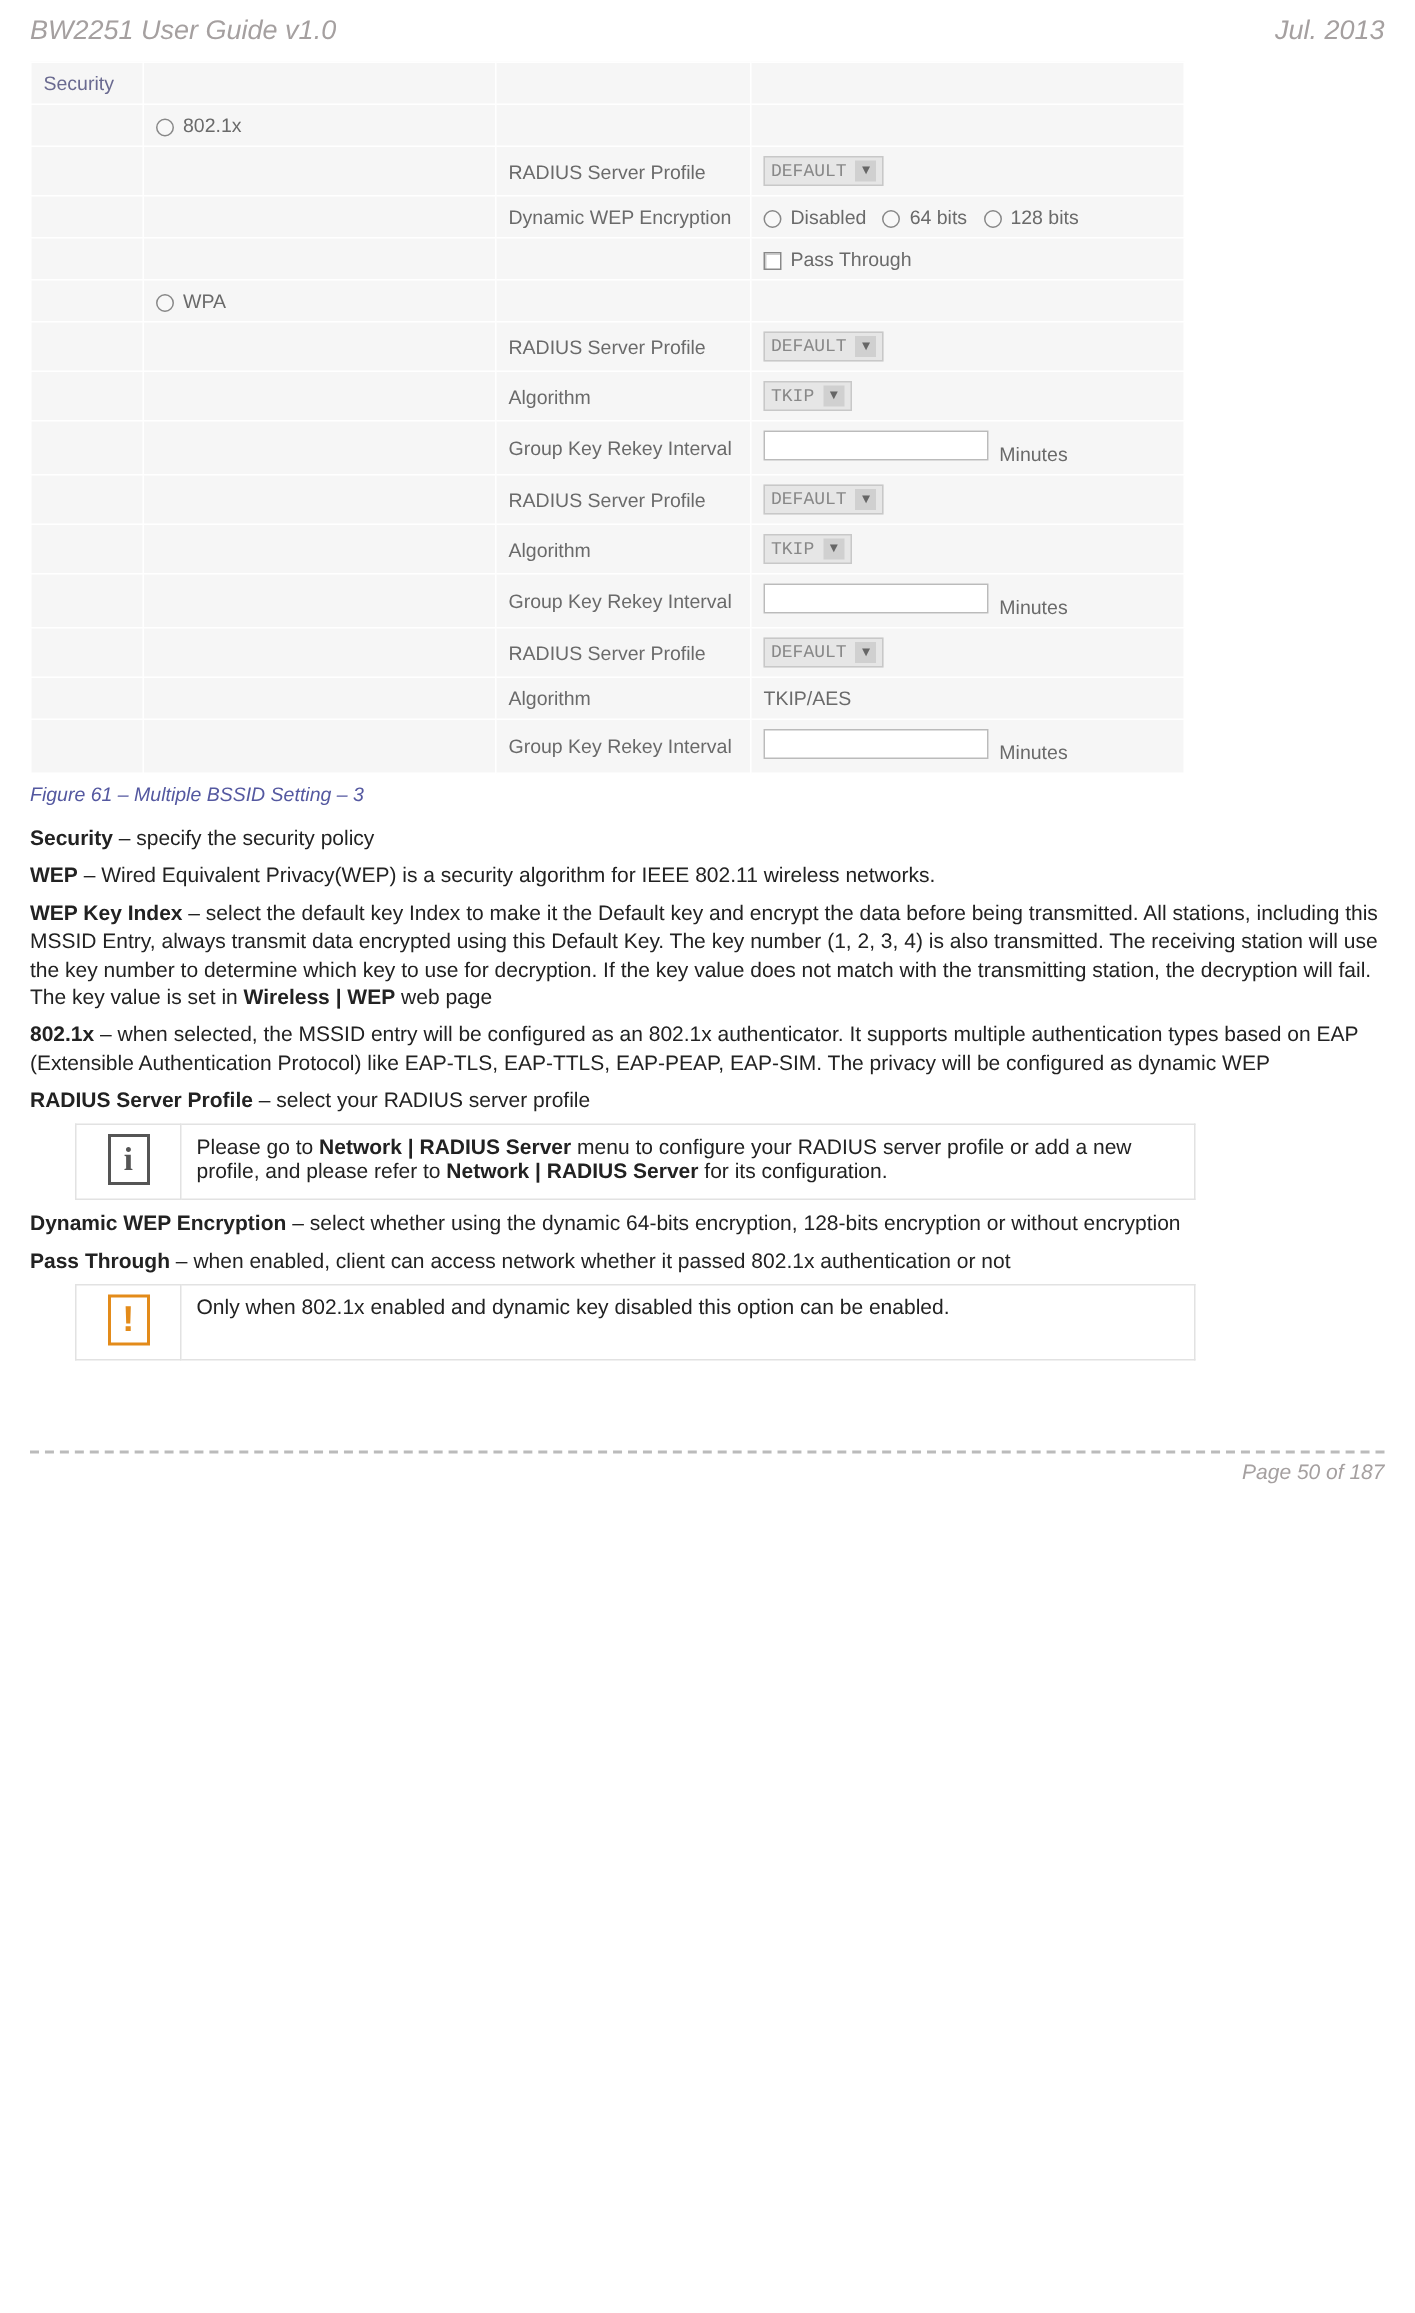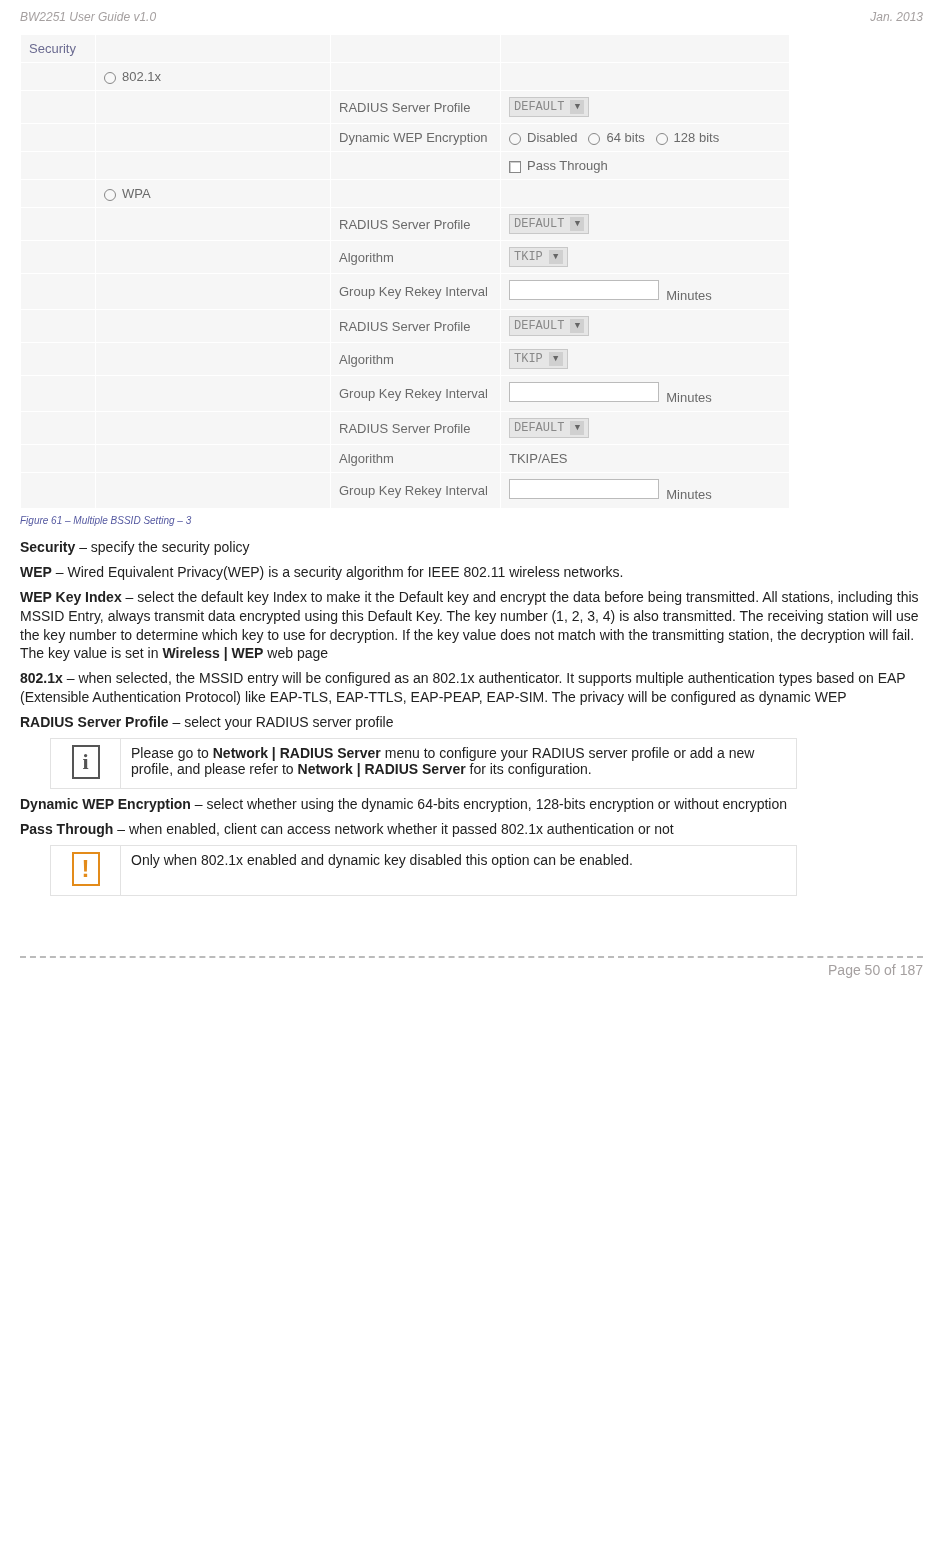--- a/index.html
+++ b/index.html
@@ -9,21 +9,21 @@
     color: #222;
     background: #fff;
     width: 943px;
     padding: 10px 20px 20px 20px;
   }
   .header-row {
     display: flex;
     justify-content: space-between;
     font-style: italic;
     color: #a5a0a0;
-    font-size: 12px;
+    font-size: 18px;
     margin-bottom: 10px;
   }
   table.config {
     border-collapse: collapse;
     width: 770px;
     font-size: 13px;
     color: #6a6a6a;
     background: #f6f6f6;
     border: 1px solid #e9e9e9;
     margin-bottom: 6px;
@@ -50,21 +50,21 @@
   .select .arrow {
     margin-left:6px; width:14px; height:14px;
     background:#d0d0d0; display:inline-flex;
     align-items:center; justify-content:center;
     font-size:9px; color:#666;
   }
   .textbox {
     display:inline-block; width:150px; height:20px;
     border:1px solid #bbb; background:#fff;
   }
-  .fig-caption { font-style: italic; color:#5458a0; font-size:10px; margin:4px 0 12px 0; }
+  .fig-caption { font-style: italic; color:#5458a0; font-size:13px; margin:4px 0 12px 0; }
   p.body { margin: 6px 0; line-height:1.35; }
   .indent1 { margin-left: 30px; }
   .indent2 { margin-left: 60px; }
   b { font-weight: bold; }
   table.note {
     border-collapse: collapse;
     margin: 6px 30px;
     width: 747px;
     border: 1px solid #e2e2e2;
   }
@@ -86,30 +86,31 @@
   .warn-icon::after {
     content:"!"; position:absolute; left:50%; top:50%;
     transform:translate(-50%,-50%);
     font-weight:bold; font-size:24px; color:#e38b1a;
   }
   .footer {
     margin-top: 60px;
     border-top: 2px dashed #bbb;
     text-align: right;
     color: #a5a0a0;
+    font-style: italic;
     padding-top:4px;
     font-size:14px;
   }
 </style>
 </head>
 <body>
 
 <div class="header-row">
   <span>BW2251 User Guide v1.0</span>
-  <span>Jan.  2013</span>
+  <span>Jul.  2013</span>
 </div>
 
 <table class="config">
   <tbody>
       <tr>
     <td class="col1">Security</td>
     <td class="col2"></td>
         <td class="col3"></td>
         <td class="col4"></td>
   </tr>

